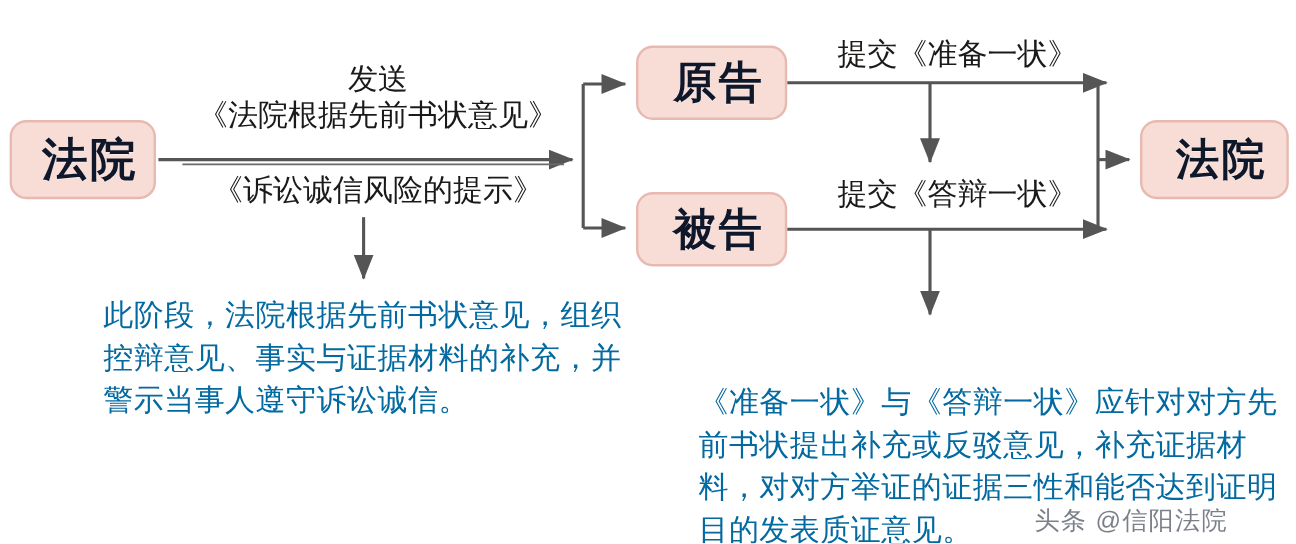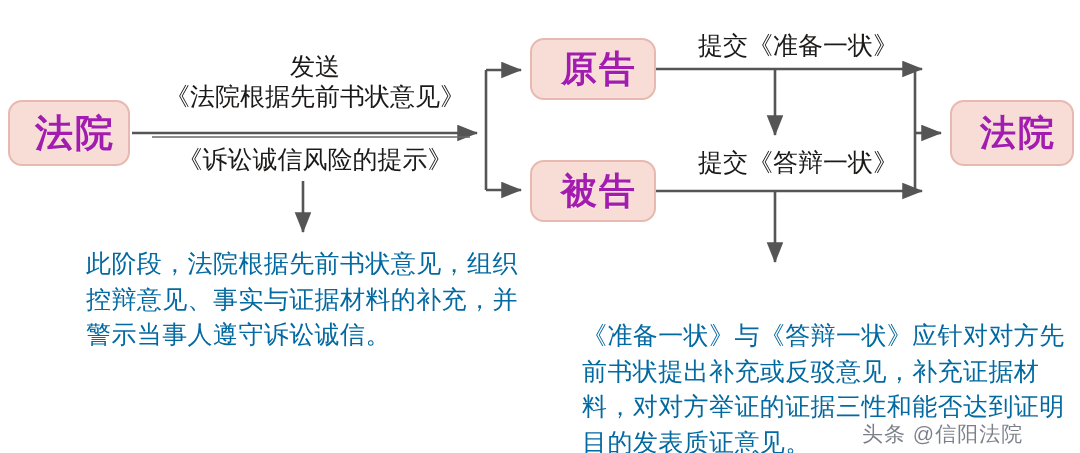--- a/index.html
+++ b/index.html
@@ -27,21 +27,21 @@
   }
   .node {
     position: absolute;
     box-sizing: border-box;
     background: #f8ddd7;
     border: 2px solid #e7b9b0;
     border-radius: 14px;
     display: flex;
     align-items: center;
     justify-content: center;
-    color: #a21caf;
+    color: #0f172a;
     font-weight: bold;
     letter-spacing: 2px;
     text-shadow: 0 1px 0 rgba(255,255,255,0.35);
     padding-left: 12px;
   }
   #node-court-left {
     left: 8px;  top: 100px;  width: 122px; height: 66px;
     font-size: 38px;
   }
   #node-plaintiff {

